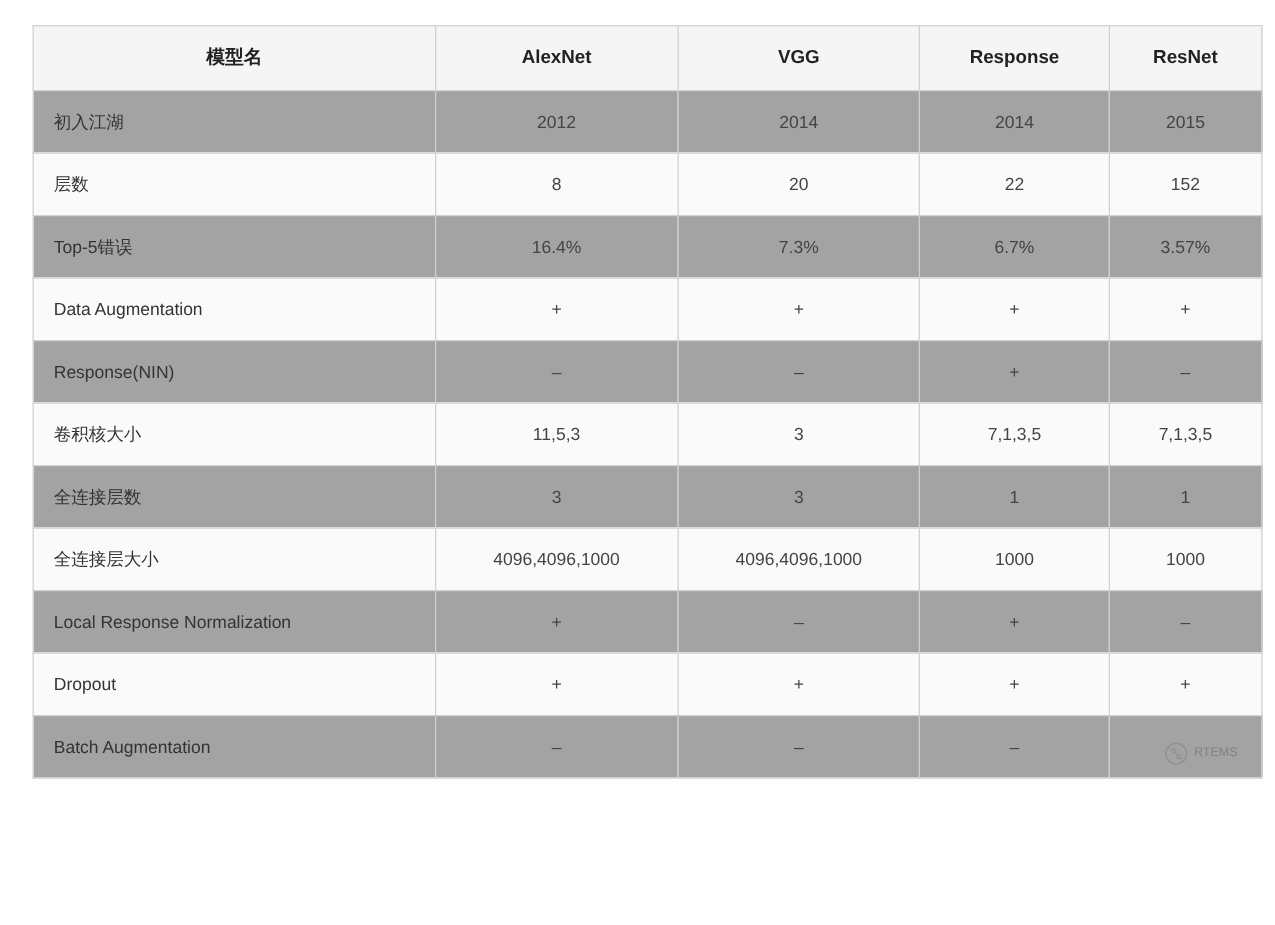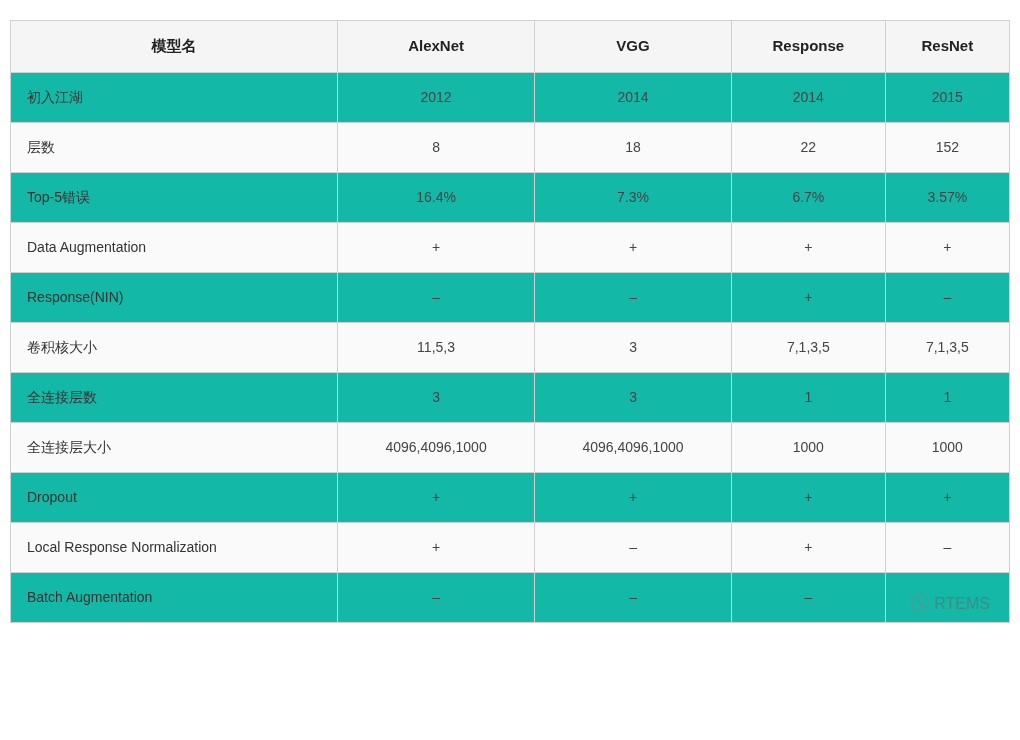--- a/index.html
+++ b/index.html
@@ -39,50 +39,51 @@
     }
 
     thead th {
       background-color: #f5f5f5;
       font-weight: 600;
       color: #222;
       font-size: 15px;
     }
 
     tbody tr {
-      background-color: #14b8a6;
+      background-color: #a3a3a3;
     }
 
     tbody tr:nth-child(even) {
       background-color: #fafafa;
     }
 
     tbody td:first-child {
       text-align: left;
       font-size: 14px;
       color: #333;
     }
 
     tbody td {
       font-size: 14px;
       color: #444;
     }
 
     .watermark {
       position: relative;
+      margin-left: 16px;
     }
 
     .watermark-text {
       position: absolute;
       bottom: 10px;
       right: 20px;
-      font-size: 16px;
+      font-size: 10px;
       color: rgba(100,100,100,0.5);
       display: flex;
-      align-items: flex-end;
+      align-items: center;
       gap: 4px;
     }
 
     .watermark-logo {
       width: 20px;
       height: 20px;
       opacity: 0.5;
     }
   </style>
 </head>
@@ -104,21 +105,21 @@
       <tr>
             <td>初入江湖</td>
             <td>2012</td>
             <td>2014</td>
             <td>2014</td>
             <td>2015</td>
           </tr>
           <tr>
             <td>层数</td>
             <td>8</td>
-            <td>18</td>
+            <td>20</td>
             <td>22</td>
             <td>152</td>
           </tr>
           <tr>
             <td>Top-5错误</td>
             <td>16.4%</td>
             <td>7.3%</td>
             <td>6.7%</td>
             <td>3.57%</td>
           </tr>
@@ -151,32 +152,32 @@
             <td>1</td>
           </tr>
           <tr>
             <td>全连接层大小</td>
             <td>4096,4096,1000</td>
             <td>4096,4096,1000</td>
             <td>1000</td>
             <td>1000</td>
           </tr>
           <tr>
+            <td>Local Response Normalization</td>
+            <td>+</td>
+            <td>–</td>
+            <td>+</td>
+            <td>–</td>
+          </tr>
+          <tr>
             <td>Dropout</td>
             <td>+</td>
             <td>+</td>
             <td>+</td>
             <td>+</td>
-          </tr>
-          <tr>
-            <td>Local Response Normalization</td>
-            <td>+</td>
-            <td>–</td>
-            <td>+</td>
-            <td>–</td>
           </tr>
           <tr>
             <td>Batch Augmentation</td>
             <td>–</td>
             <td>–</td>
             <td>–</td>
             <td></td>
           </tr>
         </tbody>
     </table>

